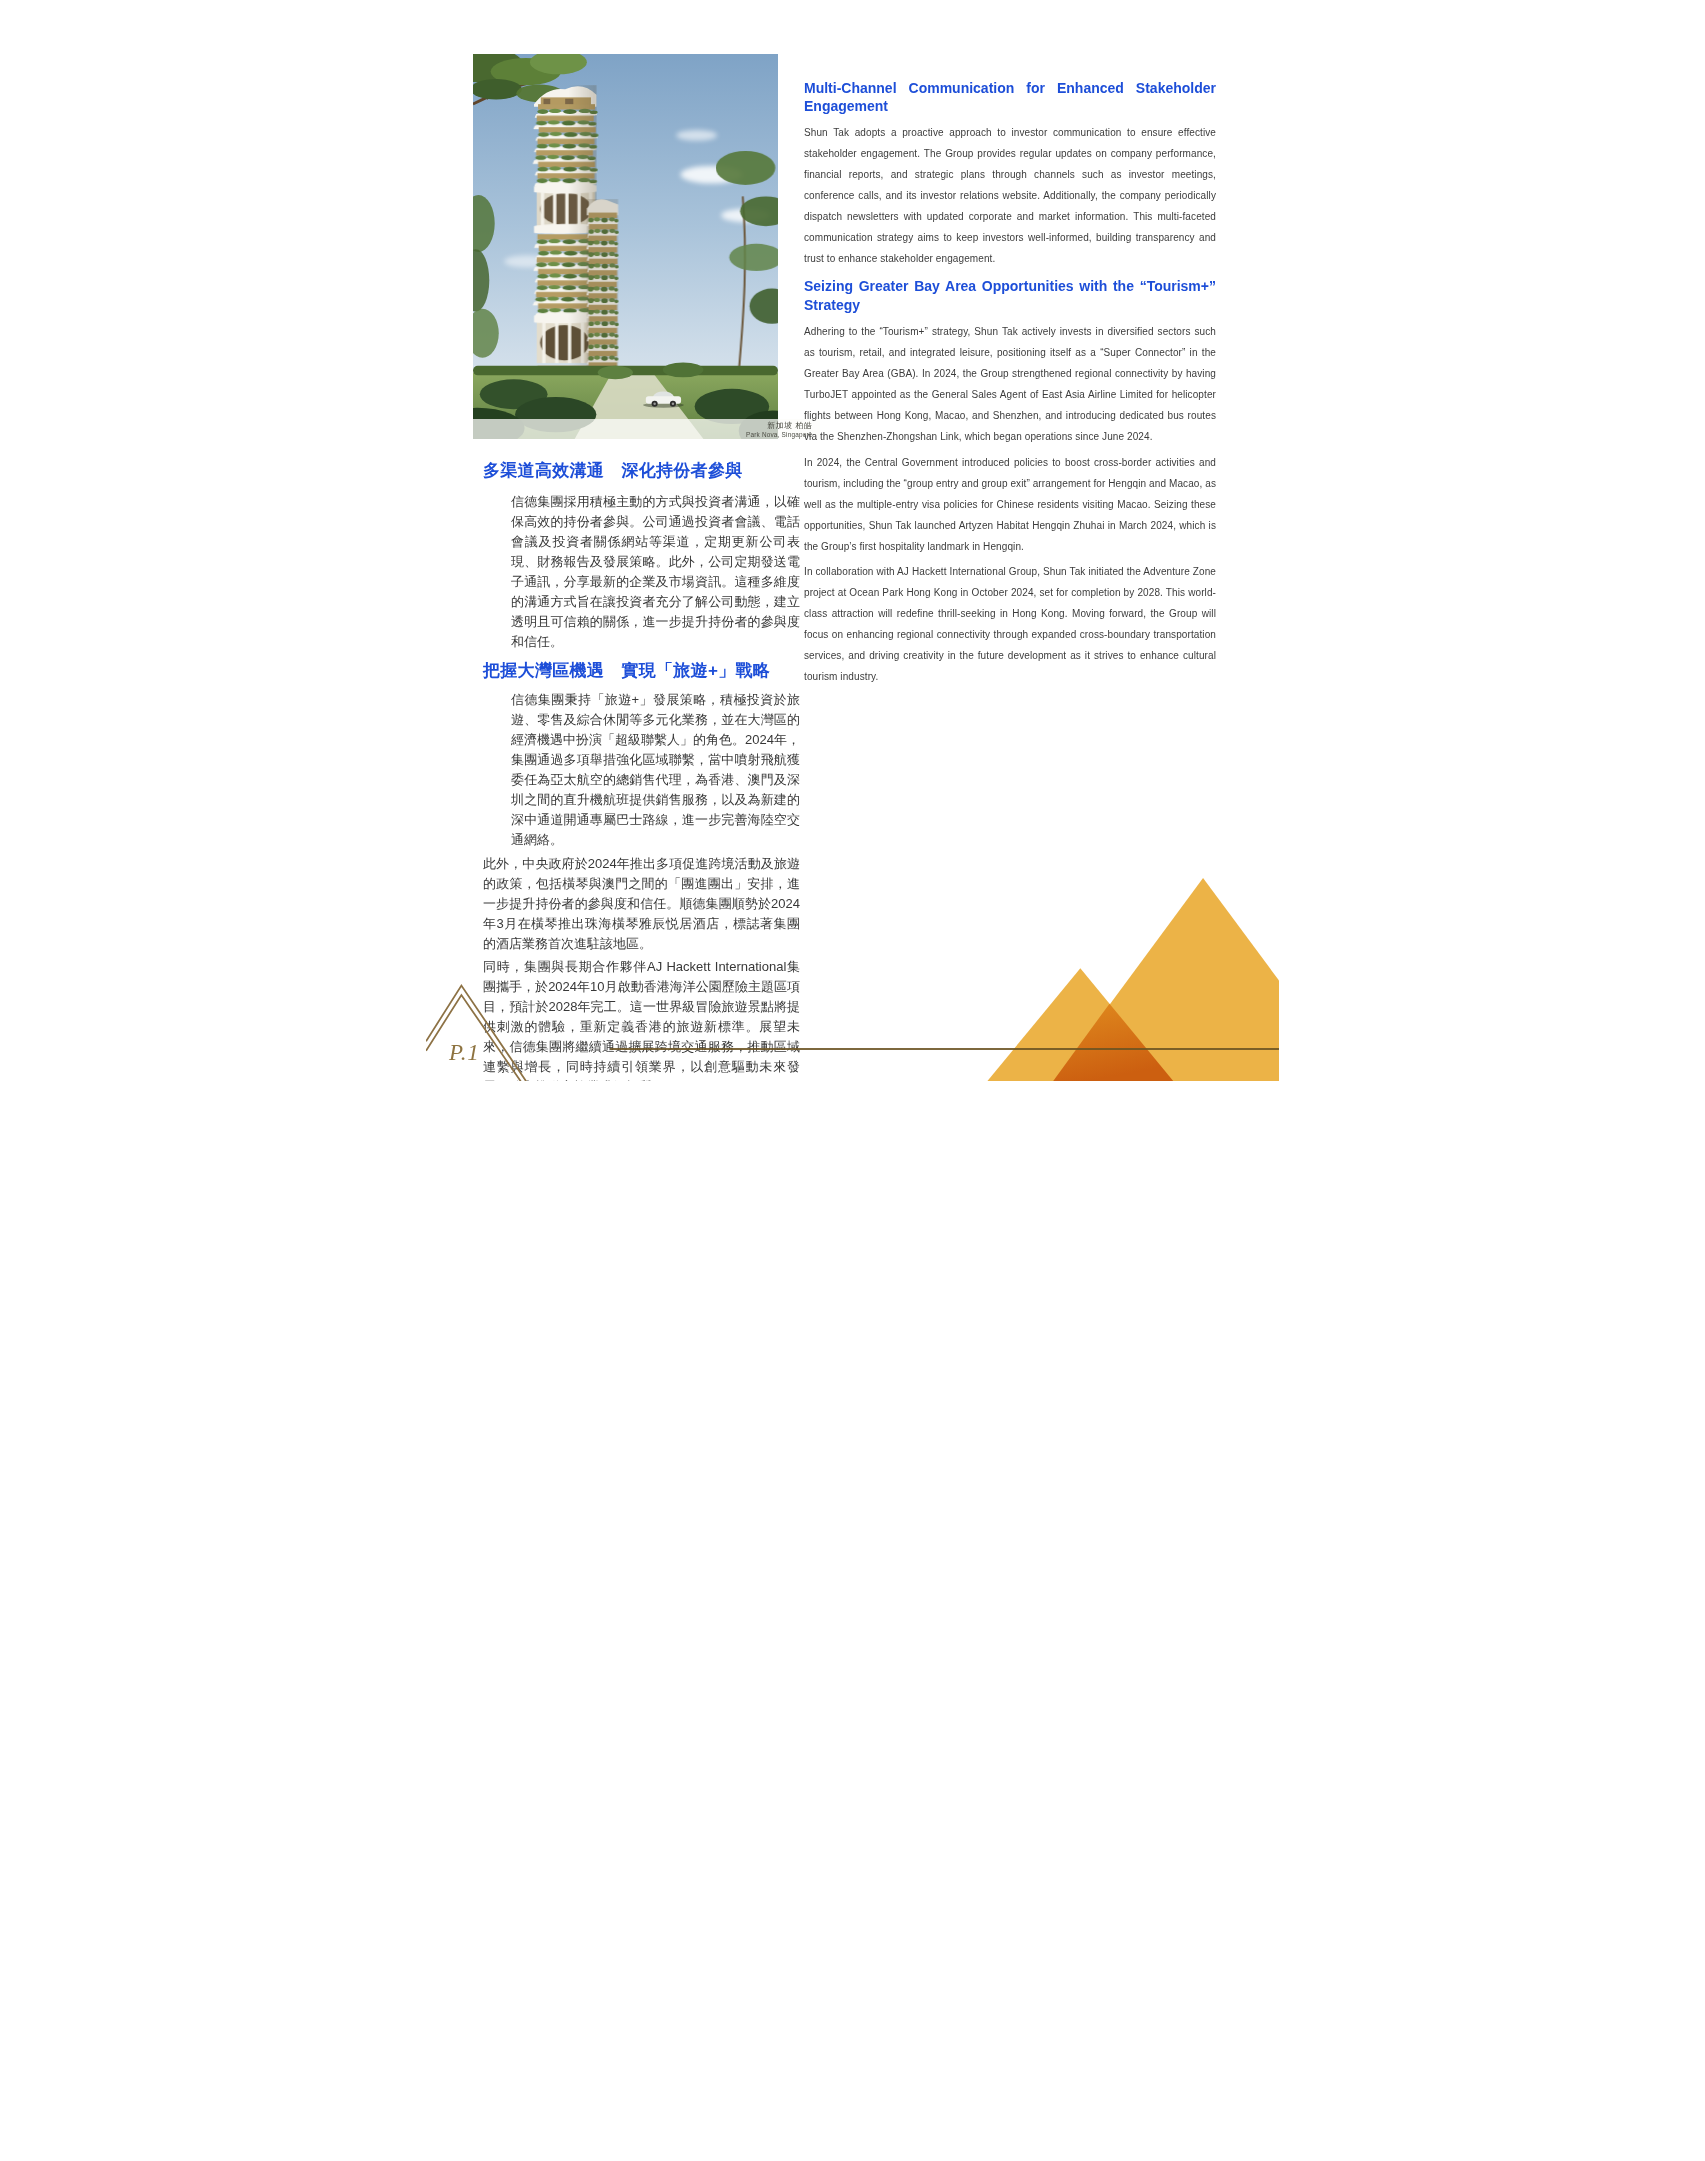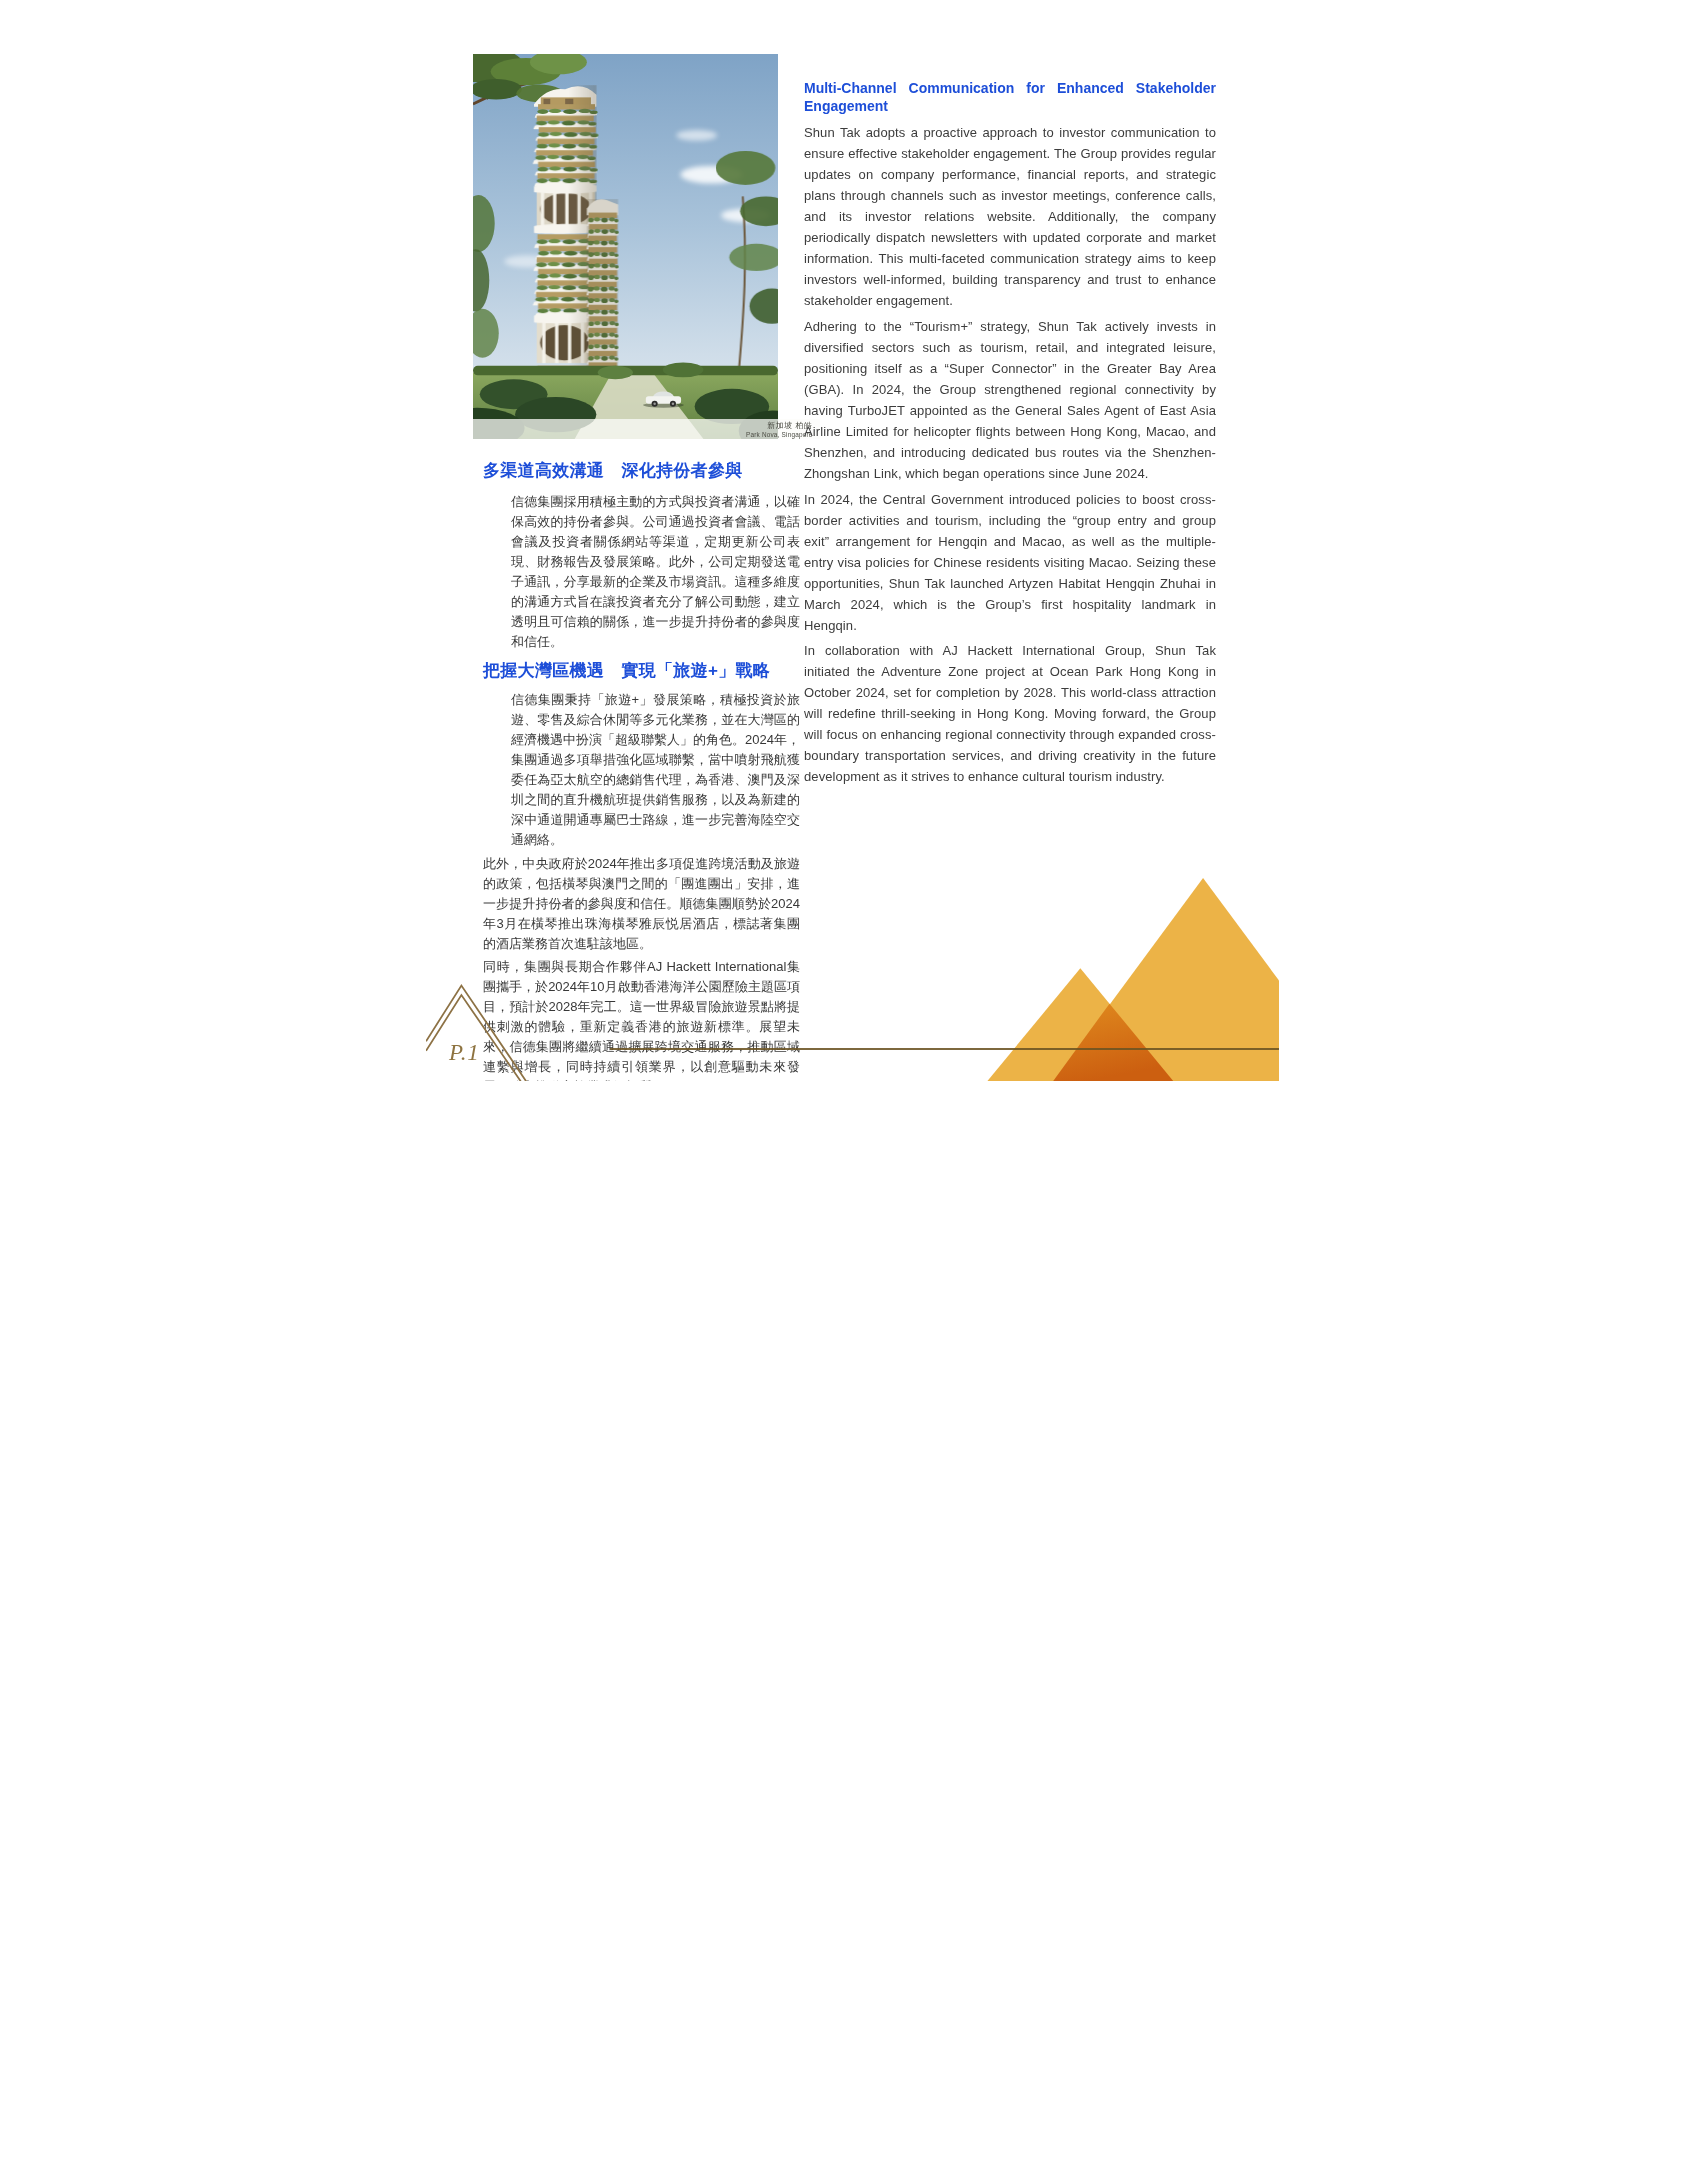--- a/index.html
+++ b/index.html
@@ -28,21 +28,21 @@
   .zh-h + p{margin-top:0;margin-left:28px;}
   .col-left h2.mt{margin-top:9.5px;margin-bottom:9px;}
   p{margin:0;}
   .zh{
     font-size:13px;line-height:20px;color:#383838;
     text-align:justify;text-justify:inter-ideograph;margin:0 0 3.4px 0;
   }
   .en-h{font-size:14px;line-height:18.3px;text-align:justify;margin:0 0 6.8px 0;}
   .col-right h2.mt{margin-top:8.1px;margin-bottom:6.8px;}
   .en{
-    font-size:13px;line-height:21px;color:#3c3c3c;
+    font-size:10px;line-height:21px;color:#3c3c3c;
     text-align:justify;margin:0 0 4.7px 0;letter-spacing:0.1px;
   }
   
   .triangles{position:absolute;left:0;top:874px;width:853px;height:207px;z-index:1;}
   .footer-line{
     position:absolute;left:184px;top:1048px;width:669px;height:2px;
     background:#6b5322;opacity:.88;z-index:3;
   }
   .chevron{position:absolute;left:0;top:976px;width:117px;height:106px;z-index:2;}
   .pagenum{
@@ -213,20 +213,21 @@
     <p class="zh">信德集團採用積極主動的方式與投資者溝通，以確保高效的持份者參與。公司通過投資者會議、電話會議及投資者關係網站等渠道，定期更新公司表現、財務報告及發展策略。此外，公司定期發送電子通訊，分享最新的企業及市場資訊。這種多維度的溝通方式旨在讓投資者充分了解公司動態，建立透明且可信賴的關係，進一步提升持份者的參與度和信任。</p>
     <h2 class="zh-h mt">把握大灣區機遇　實現「旅遊+」戰略</h2>
     <p class="zh">信德集團秉持「旅遊+」發展策略，積極投資於旅遊、零售及綜合休閒等多元化業務，並在大灣區的經濟機遇中扮演「超級聯繫人」的角色。2024年，集團通過多項舉措強化區域聯繫，當中噴射飛航獲委任為亞太航空的總銷售代理，為香港、澳門及深圳之間的直升機航班提供銷售服務，以及為新建的深中通道開通專屬巴士路線，進一步完善海陸空交通網絡。</p>
     <p class="zh">此外，中央政府於2024年推出多項促進跨境活動及旅遊的政策，包括橫琴與澳門之間的「團進團出」安排，進一步提升持份者的參與度和信任。順德集團順勢於2024年3月在橫琴推出珠海橫琴雅辰悦居酒店，標誌著集團的酒店業務首次進駐該地區。</p>
     <p class="zh">同時，集團與長期合作夥伴AJ Hackett International集團攜手，於2024年10月啟動香港海洋公園歷險主題區項目，預計於2028年完工。這一世界級冒險旅遊景點將提供刺激的體驗，重新定義香港的旅遊新標準。展望未來，信德集團將繼續通過擴展跨境交通服務，推動區域連繫與增長，同時持續引領業界，以創意驅動未來發展，致力推動文旅業升級提質。</p>
   </section>
 
   <section class="col-right">
     <h2 class="en-h">Multi-Channel Communication for Enhanced Stakeholder Engagement</h2>
     <p class="en">Shun Tak adopts a proactive approach to investor communication to ensure effective stakeholder engagement. The Group provides regular updates on company performance, financial reports, and strategic plans through channels such as investor meetings, conference calls, and its investor relations website. Additionally, the company periodically dispatch newsletters with updated corporate and market information. This multi-faceted communication strategy aims to keep investors well-informed, building transparency and trust to enhance stakeholder engagement.</p>
+    <h2 class="en-h mt">Seizing Greater Bay Area Opportunities with the “Tourism+” Strategy</h2>
     <p class="en">Adhering to the “Tourism+” strategy, Shun Tak actively invests in diversified sectors such as tourism, retail, and integrated leisure, positioning itself as a “Super Connector” in the Greater Bay Area (GBA). In 2024, the Group strengthened regional connectivity by having TurboJET appointed as the General Sales Agent of East Asia Airline Limited for helicopter flights between Hong Kong, Macao, and Shenzhen, and introducing dedicated bus routes via the Shenzhen-Zhongshan Link, which began operations since June 2024.</p>
     <p class="en">In 2024, the Central Government introduced policies to boost cross-border activities and tourism, including the “group entry and group exit” arrangement for Hengqin and Macao, as well as the multiple-entry visa policies for Chinese residents visiting Macao. Seizing these opportunities, Shun Tak launched Artyzen Habitat Hengqin Zhuhai in March 2024, which is the Group’s first hospitality landmark in Hengqin.</p>
     <p class="en">In collaboration with AJ Hackett International Group, Shun Tak initiated the Adventure Zone project at Ocean Park Hong Kong in October 2024, set for completion by 2028. This world-class attraction will redefine thrill-seeking in Hong Kong. Moving forward, the Group will focus on enhancing regional connectivity through expanded cross-boundary transportation services, and driving creativity in the future development as it strives to enhance cultural tourism industry.</p>
   </section>
 
   <svg class="triangles" viewBox="0 0 1258 305" preserveAspectRatio="none">
     <defs>
       <linearGradient id="ovl" x1="0" y1="0" x2="0.3" y2="1">
         <stop offset="0" stop-color="#e08a1e"></stop>
         <stop offset="1" stop-color="#cc5f10"></stop>

